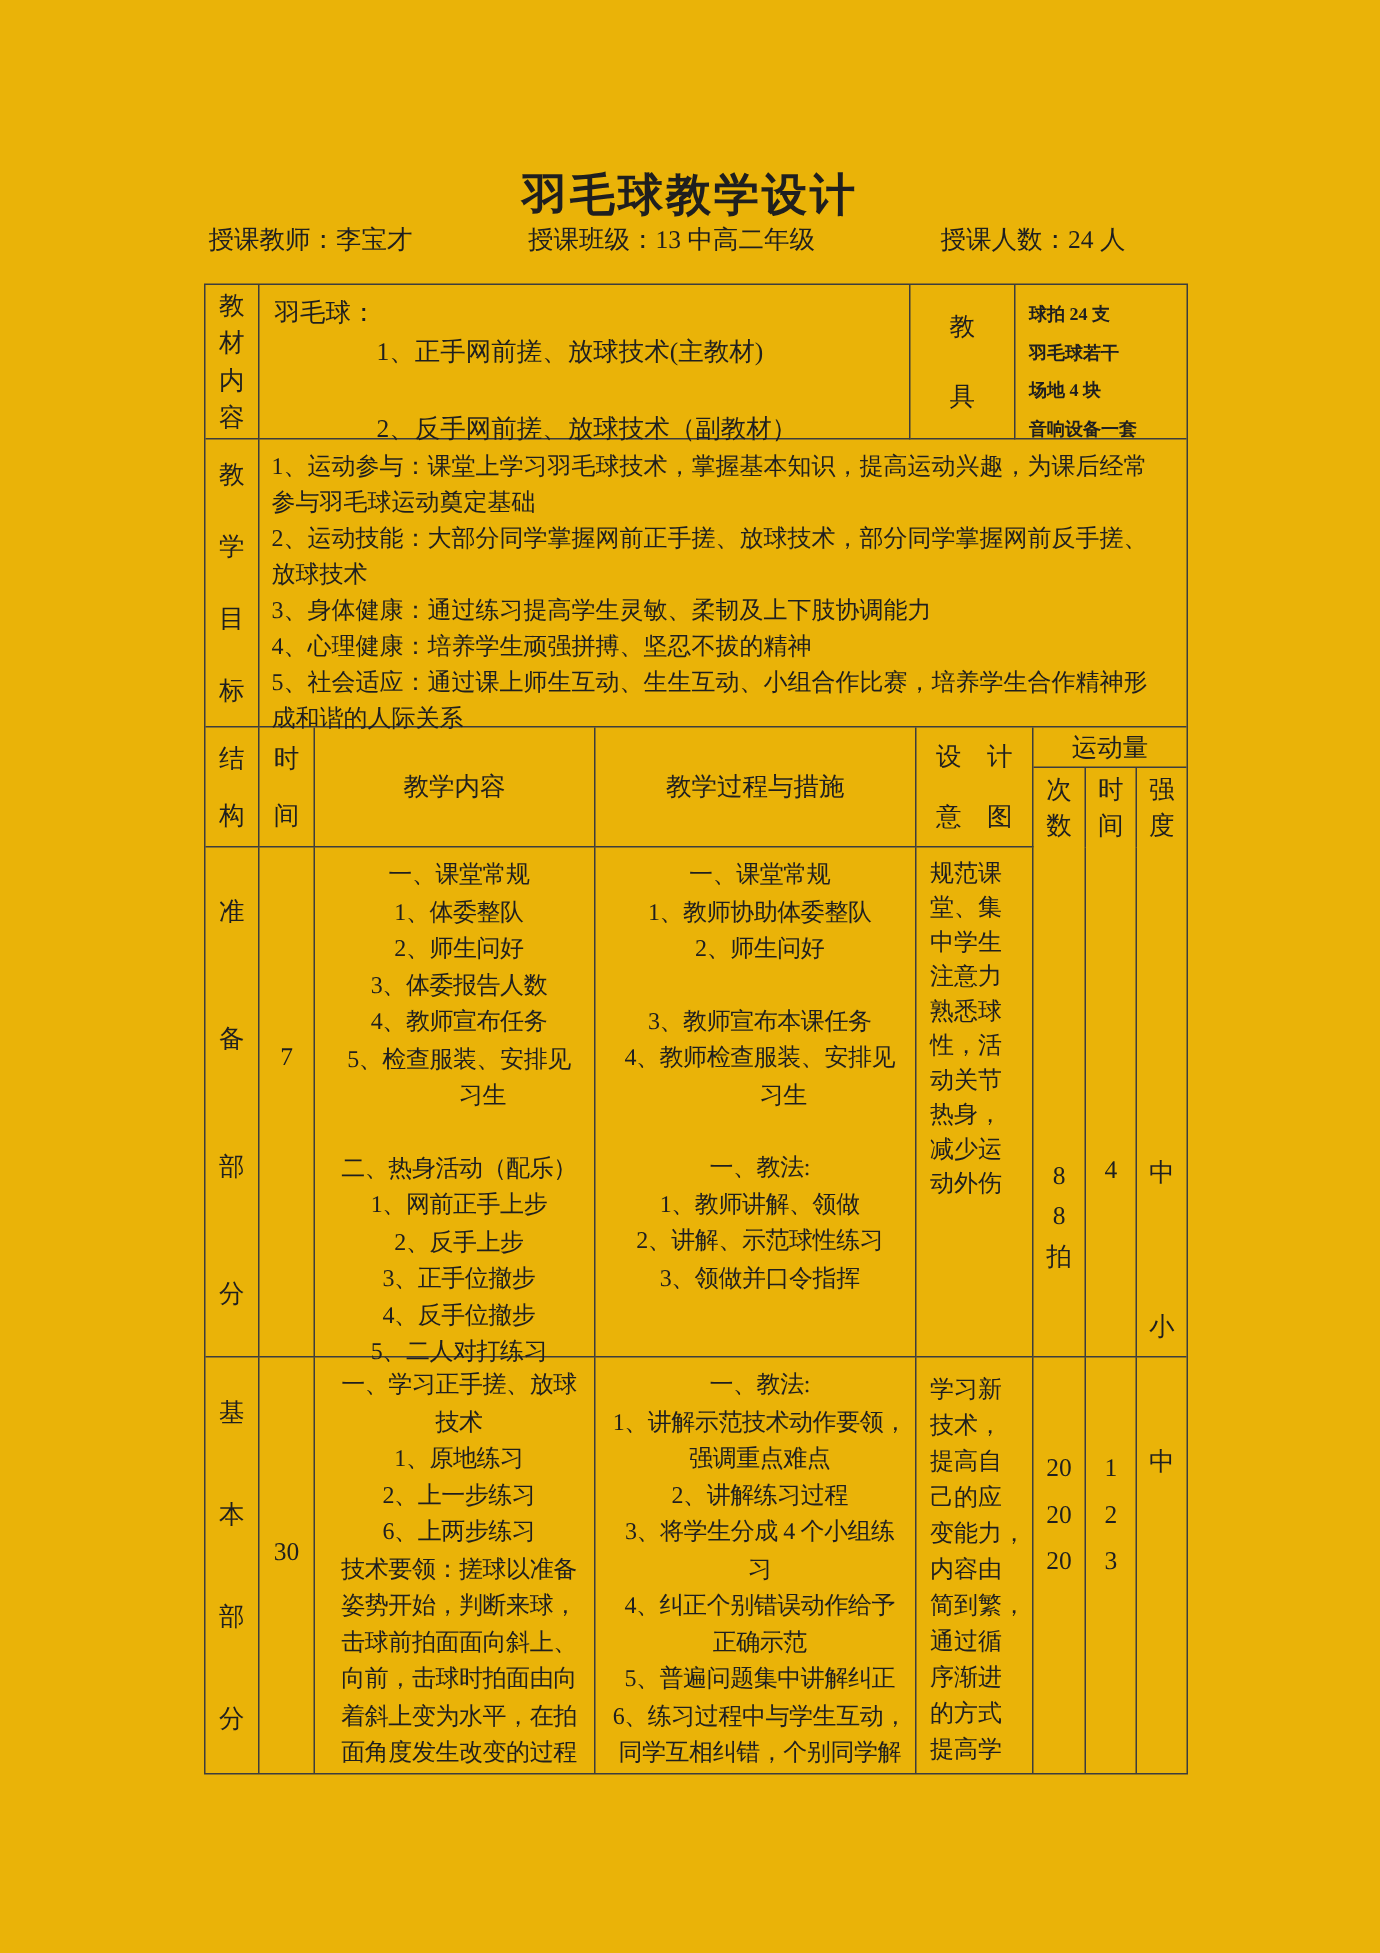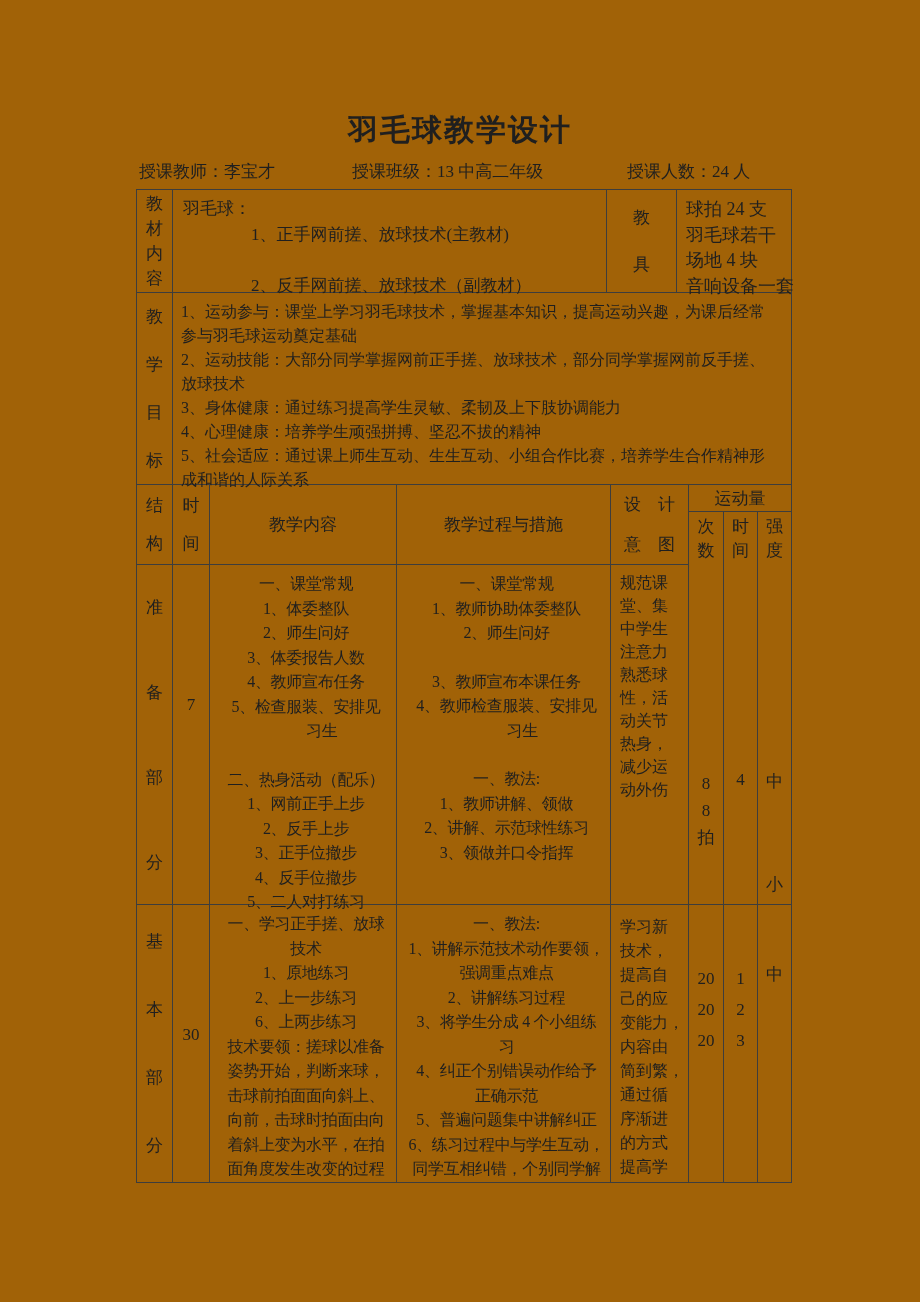--- a/index.html
+++ b/index.html
@@ -1,25 +1,25 @@
 <!DOCTYPE html>
 <html><head>
 <meta charset="utf-8">
 <style>
   html,body { margin:0; padding:0; background:#ffffff; }
   .page {
-    position:relative; width:920px; height:1302px; background:#a16207;
+    position:relative; width:920px; height:1302px; background:#eab308;
     font-family:"Liberation Serif","DejaVu Serif",serif; color:#1f1f1f;
     overflow:hidden;
   }
   .title {
     position:absolute; top:110px; left:0; width:920px; text-align:center;
     font-size:30px; font-weight:bold; letter-spacing:2px;
   }
-  .meta { position:absolute; top:160px; left:137px; width:655px; height:24px; font-size:17px; }
+  .meta { position:absolute; top:148px; left:137px; width:655px; height:24px; font-size:17px; }
   .meta span { position:absolute; top:0; white-space:pre; }
   .m-teacher { left:2px; }
   .m-class { left:215px; }
   .m-count { left:490px; }
 
   .tbl { position:absolute; left:136px; top:189px; border:1.5px solid #3d3d3d; width:654px; }
   .row { display:flex; }
   .r1 { height:103px; }
   .r2 { height:192px; }
   .rh { height:80px; }
@@ -35,21 +35,21 @@
 
   .vcell { display:flex; align-items:center; justify-content:center; text-align:center; font-size:17px; }
   .v { white-space:pre; display:block; }
   .lh24{line-height:24px;} .lh25{line-height:25px;} .lh27{line-height:27px;} .lh31{line-height:31px;}
   .lh38{line-height:38px;} .lh40{line-height:40px;} .lh47{line-height:47px;} .lh48{line-height:48px;}
   .lh68{line-height:68px;} .lh85{line-height:85px;}
 
   .pre { white-space:pre; }
   .txt { font-size:16px; line-height:24.5px; letter-spacing:-0.3px; padding:7px 2px 0 8px;text-align:center; }
   .txt-r1 { font-size:17px; line-height:25.5px; padding:6px 2px 0 10px; }
-  .txt-aids { font-size:18px; line-height:25.5px; padding:7px 2px 0 9px; }
+  .txt-aids { font-size:12px; line-height:25.5px; padding:7px 2px 0 9px;font-weight:bold; }
   .goals { font-size:16px; line-height:24px; padding:7px 4px 0 8px; }
   .intent { font-size:16px; line-height:23px; padding:6px 2px 0 9px; letter-spacing:0; }
   .intent-b { font-size:16px; line-height:24px; padding:10px 2px 0 9px; letter-spacing:0; }
   .gap { margin-top:24px; }
   .big-gap { }
 
   .numcell { text-align:center; font-size:17px; }
   .numcell span { display:block; margin-left:auto; margin-right:auto; }
   .mt130 { margin-top:130px; }
   .mt120 { margin-top:120px; }

